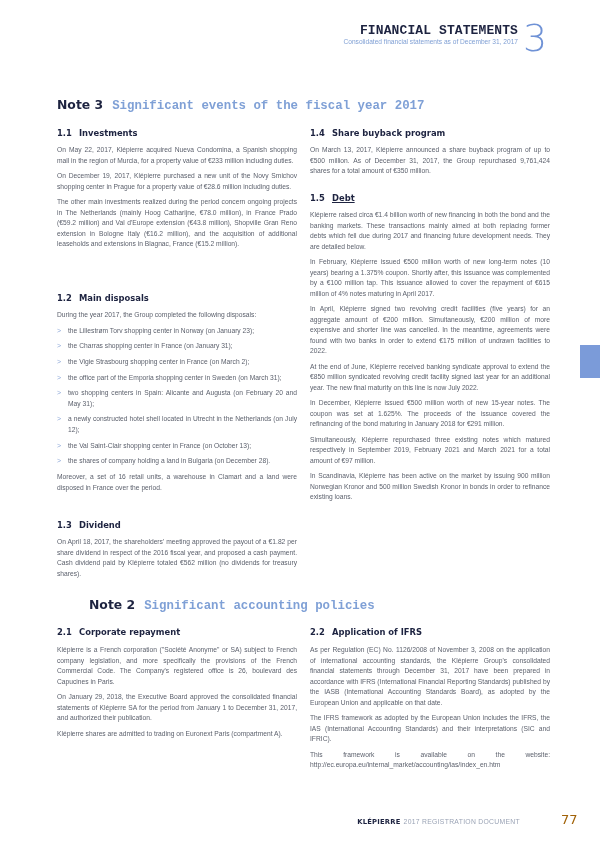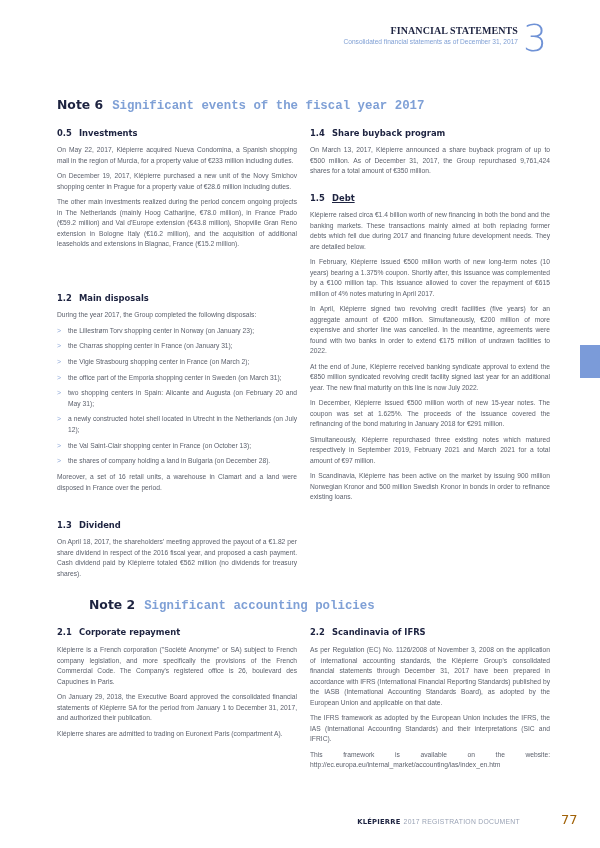--- a/index.html
+++ b/index.html
@@ -1,20 +1,20 @@
 <!DOCTYPE html>
 <html><head>
   <meta charset="utf-8">
   <style>
     * { box-sizing: border-box; margin: 0; padding: 0; }
     html, body { width: 600px; height: 848px; background: #ffffff; overflow: hidden; }
     body { position: relative; font-family: "Liberation Sans", sans-serif; color: #5a5f6b; }
 
     .hdr { position: absolute; right: 82px; top: 26px; text-align: right; }
-    .hdr-title { font-family: Liberation Serif, serif; font-size: 10px; font-weight: bold; color: #1d2340; letter-spacing: 0.1px; line-height: 10px; }
+    .hdr-title { font-family: Liberation Mono, monospace; font-size: 13px; font-weight: bold; color: #1d2340; letter-spacing: 0.1px; line-height: 10px; }
     .hdr-sub { font-size: 6.6px; color: #7f9fd4; line-height: 10px; margin-top: 1px; }
     .chapter-num { position: absolute; left: 523px; top: 18px; font-family: "DejaVu Sans", sans-serif; font-weight: 200; font-size: 38px; color: #6f92d6; line-height: 40px; -webkit-text-stroke: 0; }
 
     .note { position: absolute; left: 57px; font-family: "DejaVu Sans", sans-serif; font-size: 12.4px; font-weight: bold; line-height: 16px; white-space: nowrap; }
     .note .num { color: #1d2340; margin-right: 9px; }
     .note .ttl { color: #7fa0d6; font-family: Liberation Mono, monospace; }
 
     .h2 { position: absolute; font-family: "DejaVu Sans", sans-serif; font-size: 8.4px; font-weight: bold; color: #1d2340; line-height: 11px; white-space: nowrap; }
     .h2 .n { display: inline-block; width: 22px; }
 
@@ -34,25 +34,25 @@
 </head>
 <body>
 
 <div class="hdr">
   <div class="hdr-title">FINANCIAL STATEMENTS</div>
   <div class="hdr-sub">Consolidated financial statements as of December 31, 2017</div>
 </div>
 <div class="chapter-num">3</div>
 
 <div class="note" style="top:97px;">
-  <span class="num">Note 6</span><span class="ttl">Significant events of the fiscal year 2017</span>
+  <span class="num">Note 3</span><span class="ttl">Significant events of the fiscal year 2017</span>
 </div>
 
 <div class="h2" style="left:57px; top:128px;">
-  <span class="n">0.5</span><span>Investments</span>
+  <span class="n">1.1</span><span>Investments</span>
 </div>
 <div class="col" style="left:57px; top:145px;">
   <p>On May 22, 2017, Klépierre acquired Nueva Condomina, a Spanish shopping mall in the region of Murcia, for a property value of €233 million including duties.</p>
   <p>On December 19, 2017, Klépierre purchased a new unit of the Novy Smichov shopping center in Prague for a property value of €28.6 million including duties.</p>
   <p>The other main investments realized during the period concern ongoing projects in The Netherlands (mainly Hoog Catharijne, €78.0 million), in France Prado (€59.2 million) and Val d'Europe extension (€43.8 million), Shopville Gran Reno extension in Bologne Italy (€16.2 million), and the acquisition of additional leaseholds and extensions in Blagnac, France (€15.2 million).</p>
 </div>
 
 <div class="h2" style="left:57px; top:293px;">
   <span class="n">1.2</span><span>Main disposals</span>
 </div>
@@ -107,21 +107,21 @@
 <div class="h2" style="left:57px; top:627px;">
   <span class="n">2.1</span><span>Corporate repayment</span>
 </div>
 <div class="col" style="left:57px; top:645px;">
   <p>Klépierre is a French corporation ("Société Anonyme" or SA) subject to French company legislation, and more specifically the provisions of the French Commercial Code. The Company's registered office is 26, boulevard des Capucines in Paris.</p>
   <p>On January 29, 2018, the Executive Board approved the consolidated financial statements of Klépierre SA for the period from January 1 to December 31, 2017, and authorized their publication.</p>
   <p>Klépierre shares are admitted to trading on Euronext Paris (compartment A).</p>
 </div>
 
 <div class="h2" style="left:310px; top:627px;">
-  <span class="n">2.2</span><span>Scandinavia of IFRS</span>
+  <span class="n">2.2</span><span>Application of IFRS</span>
 </div>
 <div class="col" style="left:310px; top:645px;">
   <p>As per Regulation (EC) No. 1126/2008 of November 3, 2008 on the application of international accounting standards, the Klépierre Group's consolidated financial statements through December 31, 2017 have been prepared in accordance with IFRS (International Financial Reporting Standards) published by the IASB (International Accounting Standards Board), as adopted by the European Union and applicable on that date.</p>
   <p>The IFRS framework as adopted by the European Union includes the IFRS, the IAS (International Accounting Standards) and their interpretations (SIC and IFRIC).</p>
   <p>This framework is available on the website: http://ec.europa.eu/internal_market/accounting/ias/index_en.htm</p>
 </div>
 
 <div class="footer">
   <span class="brand">KLÉPIERRE</span><span class="doc">2017 REGISTRATION DOCUMENT</span>
 </div>

